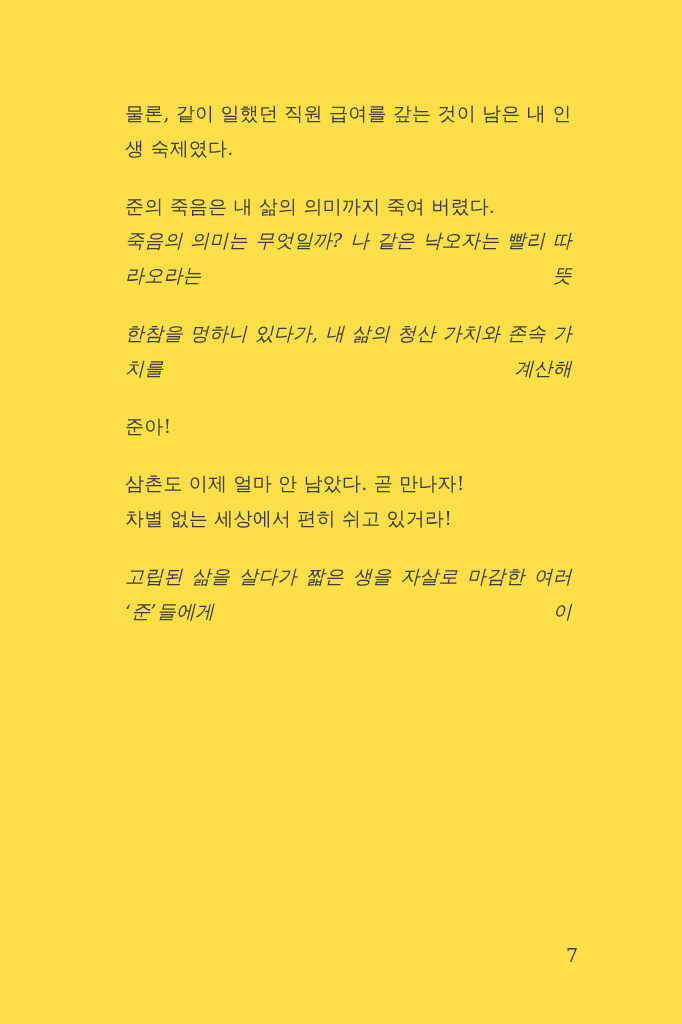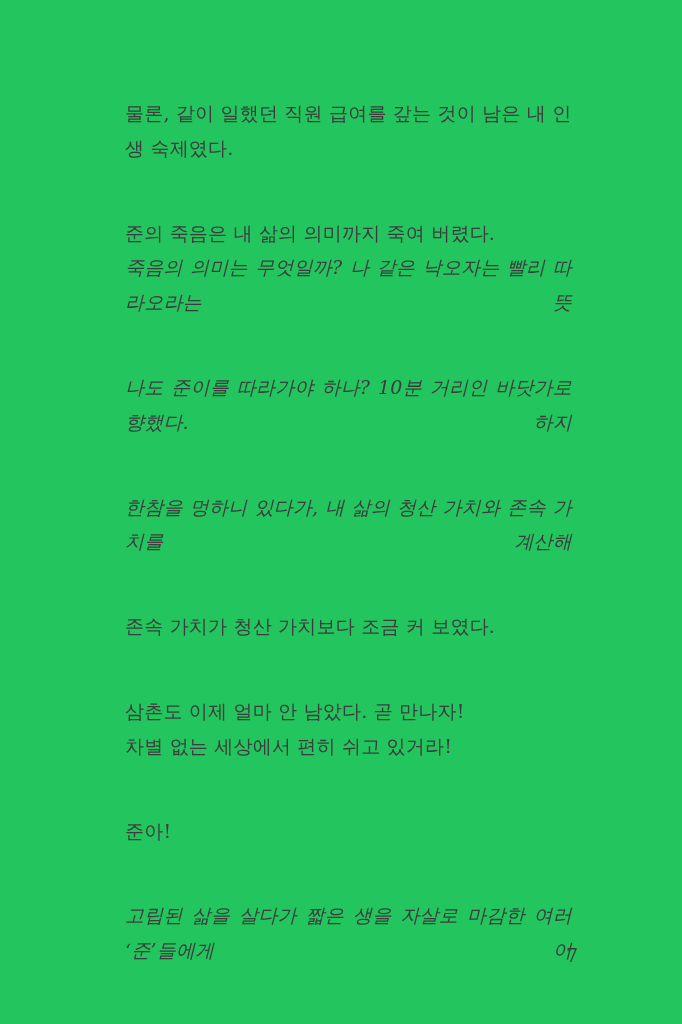--- a/index.html
+++ b/index.html
@@ -4,36 +4,36 @@
 <style>
   html, body {
     margin: 0;
     padding: 0;
     background: #ffffff;
   }
   .page {
     position: relative;
     width: 682px;
     height: 1024px;
-    background: #22c55e;
+    background: #fde047;
     font-family: "DejaVu Serif", "Liberation Serif", serif;
     color: #3c3c3c;
     overflow: hidden;
   }
   .text-block {
     position: absolute;
     left: 125px;
     top: 96px;
     width: 447px;
     font-size: 19px;
     line-height: 34.8px;
     letter-spacing: 0.2px;
   }
   .para + .para {
-    margin-top: 50px; 
+    margin-top: 23px; 
   }
   .line {
     text-align: left;
     white-space: normal;
   }
   .line.justify {
     text-align: justify;
     text-align-last: justify;
     font-style: italic;
   }
@@ -52,33 +52,31 @@
 <div class="page">
   <div class="text-block">
       <div class="para">
         <div class="line">물론, 같이 일했던 직원 급여를 갚는 것이 남은 내 인생 숙제였다.</div>
       </div>
       <div class="para">
         <div class="line">준의 죽음은 내 삶의 의미까지 죽여 버렸다.</div>
         <div class="line justify">죽음의 의미는 무엇일까? 나 같은 낙오자는 빨리 따라오라는 뜻</div>
       </div>
       <div class="para">
-        <div class="line justify">나도 준이를 따라가야 하나? 10분 거리인 바닷가로 향했다. 하지</div>
       </div>
       <div class="para">
         <div class="line justify">한참을 멍하니 있다가, 내 삶의 청산 가치와 존속 가치를 계산해</div>
       </div>
       <div class="para">
-        <div class="line">존속 가치가 청산 가치보다 조금 커 보였다.</div>
+      </div>
+      <div class="para">
+        <div class="line">준아!</div>
       </div>
       <div class="para">
         <div class="line">삼촌도 이제 얼마 안 남았다. 곧 만나자!</div>
         <div class="line">차별 없는 세상에서 편히 쉬고 있거라!</div>
-      </div>
-      <div class="para">
-        <div class="line">준아!</div>
       </div>
       <div class="para">
         <div class="line justify">고립된 삶을 살다가 짧은 생을 자살로 마감한 여러 ‘준’들에게 이</div>
       </div>
     </div>
   <div class="page-number">7</div>
 </div>
 
 </body></html>

